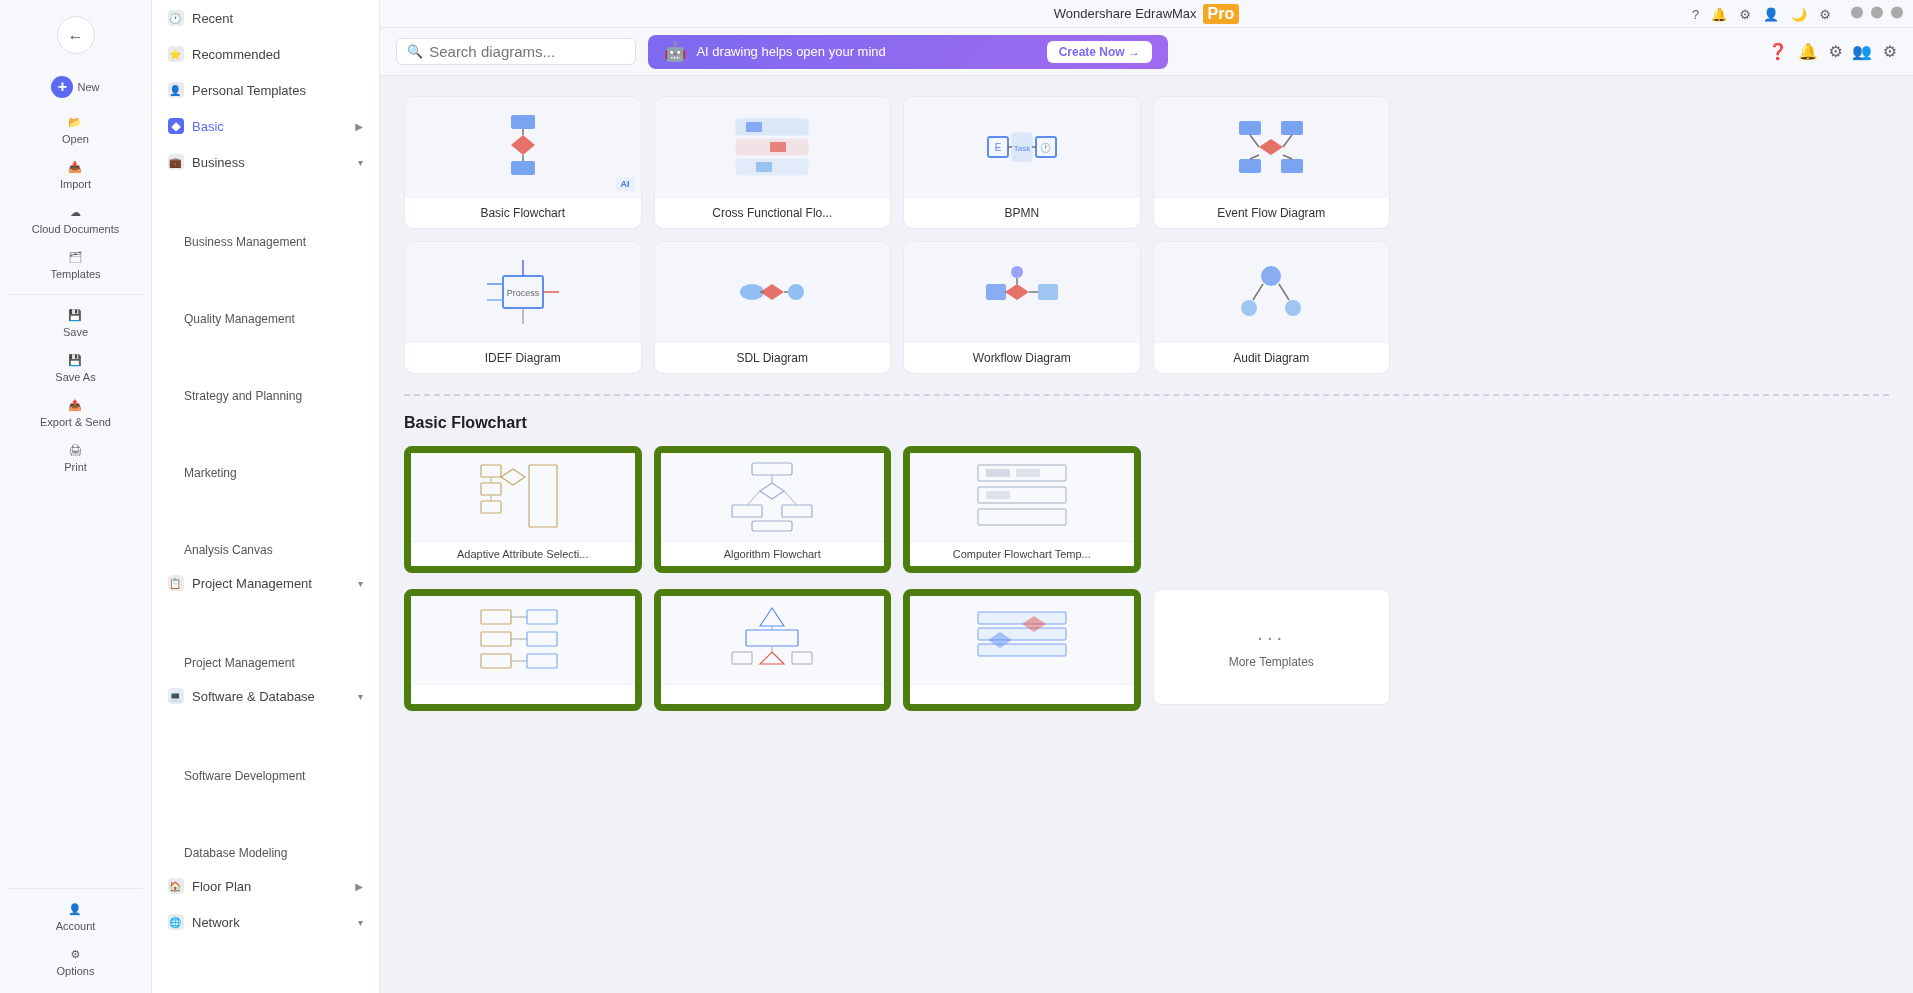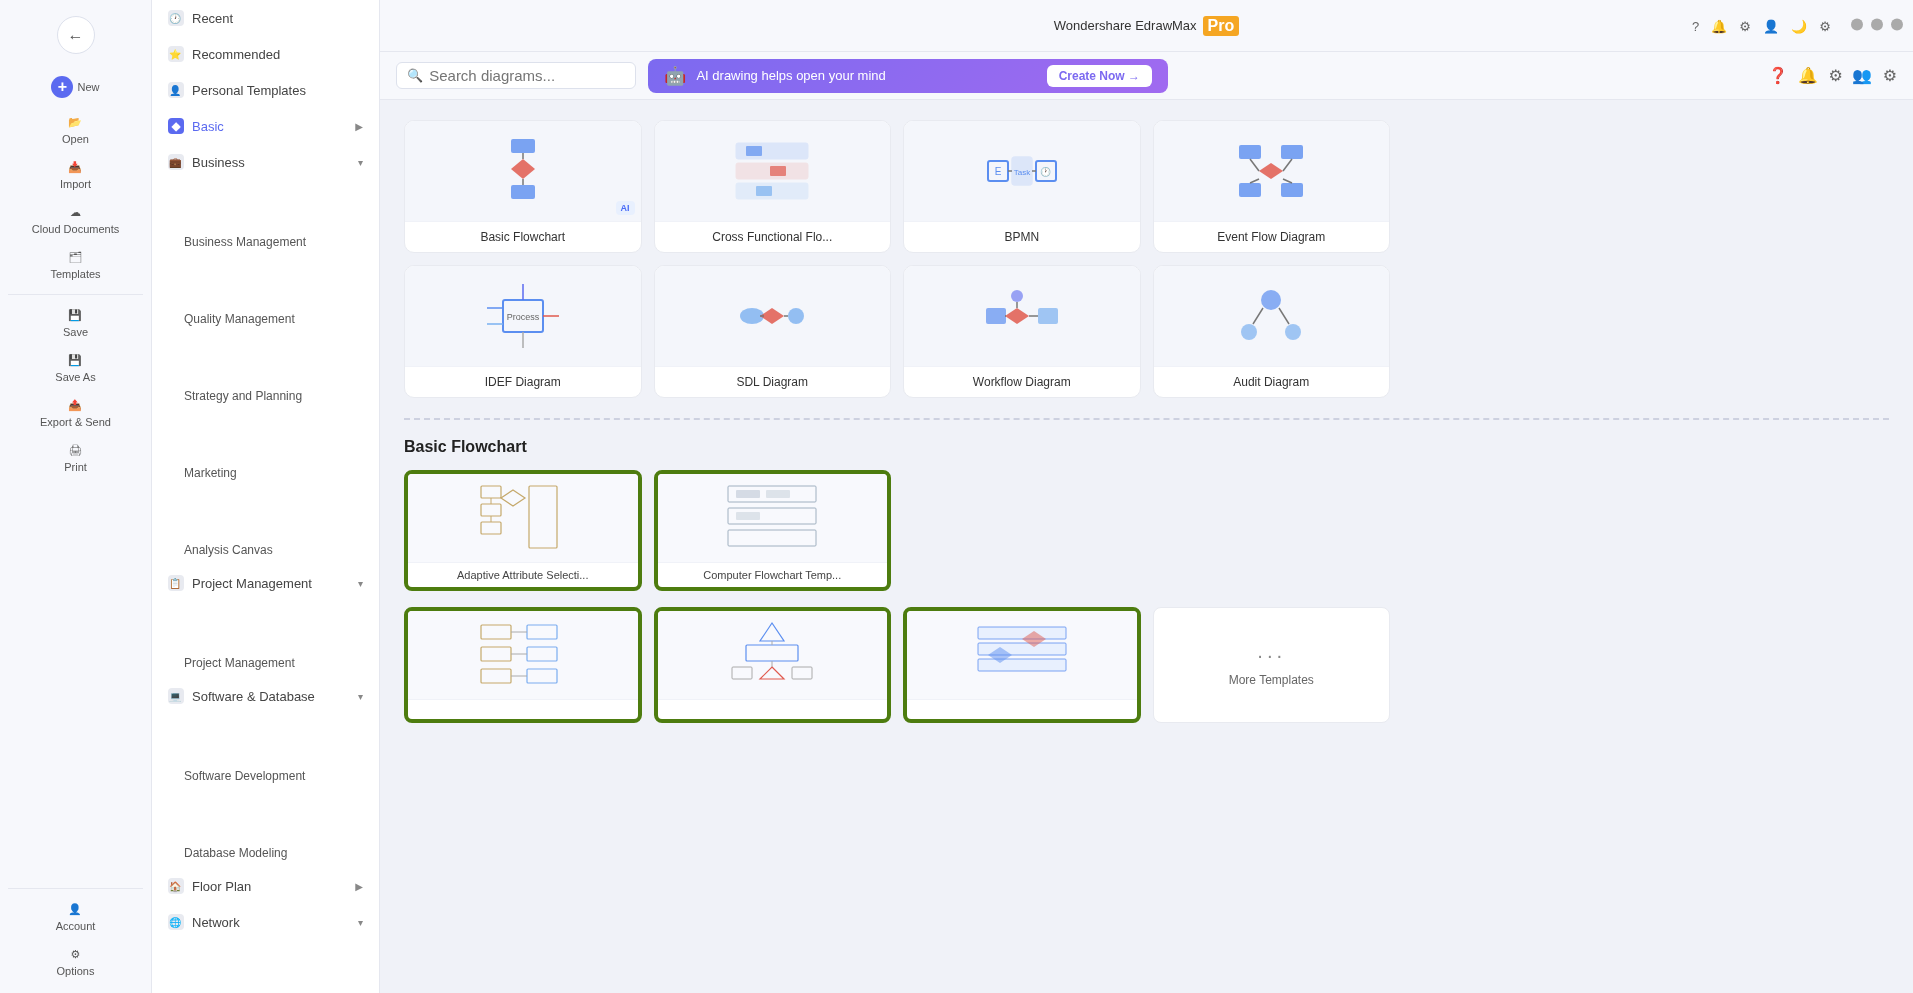--- a/index.html
+++ b/index.html
@@ -78,21 +78,21 @@
     }
 
     
     .content-area {
       flex: 1;
       display: flex;
       flex-direction: column;
       overflow: hidden;
     }
     .title-bar {
-      height: 52px;
+      height: 28px;
       background: #f7f8fc;
       display: flex;
       align-items: center;
       justify-content: center;
       font-size: 13px;
       font-weight: 500;
       color: #333;
       border-bottom: 1px solid #e5e7ef;
       position: relative;
     }
@@ -235,21 +235,21 @@
     .template-grid {
       display: grid;
       grid-template-columns: repeat(6, 1fr);
       gap: 12px;
       margin-bottom: 16px;
     }
     .template-card {
       background: #fff;
       border-radius: 8px;
       overflow: hidden;
-      border: 4px solid #4d7c0f;
+      border: 7px solid #4d7c0f;
       cursor: pointer;
     }
     .template-card-img {
       height: 88px;
       background: #f8f9fd;
       display: flex; align-items: center; justify-content: center;
       padding: 6px;
     }
     .template-card-label {
       padding: 6px 8px;
@@ -577,20 +577,35 @@
             <polygon points="40,10 52,18 40,26 28,18" fill="none" stroke="#c5a86a" stroke-width="1.2"></polygon>
             <rect x="8" y="42" width="20" height="12" rx="1" fill="none" stroke="#c5a86a" stroke-width="1.2"></rect>
             <rect x="56" y="6" width="28" height="62" rx="1" fill="none" stroke="#c5a86a" stroke-width="1.2"></rect>
             <line x1="18" y1="18" x2="18" y2="24" stroke="#c5a86a" stroke-width="1"></line>
             <line x1="18" y1="36" x2="18" y2="42" stroke="#c5a86a" stroke-width="1"></line>
           </svg>
         </div>
         <div class="template-card-label">Adaptive Attribute Selecti...</div>
       </div>
 
+      <div class="template-card">
+        <div class="template-card-img">
+          <svg width="100" height="76" viewBox="0 0 100 76">
+            <rect x="30" y="4" width="40" height="12" rx="2" fill="none" stroke="#a0b0d0" stroke-width="1.2"></rect>
+            <polygon points="50,24 62,32 50,40 38,32" fill="none" stroke="#a0b0d0" stroke-width="1.2"></polygon>
+            <rect x="10" y="46" width="30" height="12" rx="1" fill="none" stroke="#a0b0d0" stroke-width="1.2"></rect>
+            <rect x="60" y="46" width="30" height="12" rx="1" fill="none" stroke="#a0b0d0" stroke-width="1.2"></rect>
+            <rect x="30" y="62" width="40" height="10" rx="2" fill="none" stroke="#a0b0d0" stroke-width="1.2"></rect>
+            <line x1="50" y1="16" x2="50" y2="24" stroke="#a0b0d0" stroke-width="1"></line>
+            <line x1="38" y1="32" x2="25" y2="46" stroke="#a0b0d0" stroke-width="1"></line>
+            <line x1="62" y1="32" x2="75" y2="46" stroke="#a0b0d0" stroke-width="1"></line>
+          </svg>
+        </div>
+        <div class="template-card-label">Algorithm Flowchart</div>
+      </div>
 
       <div class="template-card">
         <div class="template-card-img">
           <svg width="100" height="76" viewBox="0 0 100 76">
             <rect x="6" y="6" width="88" height="16" rx="1" fill="none" stroke="#a0b0c0" stroke-width="1"></rect>
             <rect x="6" y="28" width="88" height="16" rx="1" fill="none" stroke="#a0b0c0" stroke-width="1"></rect>
             <rect x="6" y="50" width="88" height="16" rx="1" fill="none" stroke="#a0b0c0" stroke-width="1"></rect>
             <rect x="14" y="10" width="24" height="8" rx="1" fill="#a0b0c0" opacity="0.4"></rect>
             <rect x="44" y="10" width="24" height="8" rx="1" fill="#a0b0c0" opacity="0.3"></rect>
             <rect x="14" y="32" width="24" height="8" rx="1" fill="#a0b0c0" opacity="0.3"></rect>

